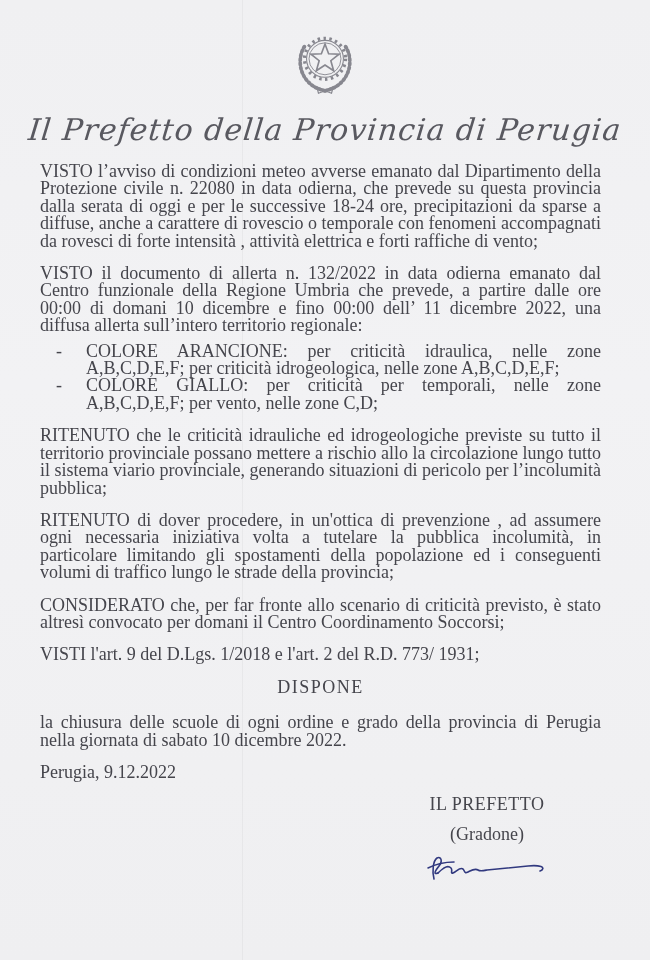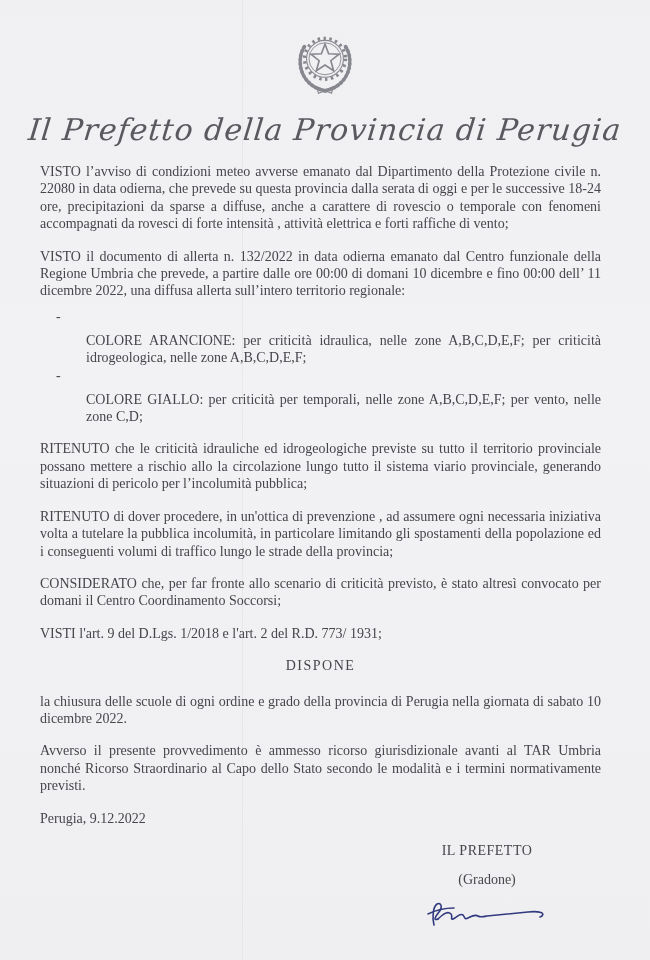--- a/index.html
+++ b/index.html
@@ -41,21 +41,21 @@
     font-family: "DejaVu Serif", serif;
     font-style: italic;
     font-weight: 400;
     font-size: 30px;
     letter-spacing: 1px;
     color: #595960;
     transform: skewX(-6deg);
   }
   .content {
     padding: 16px 49px 0 40px;
-    font-size: 14px;
+    font-size: 18px;
     line-height: 17.4px;
     text-align: justify;
   }
   .content p {
     margin: 0 0 15px 0;
   }
   .allerta-list {
     margin: 0 0 15px 0;
   }
   .allerta-item {
@@ -63,21 +63,20 @@
   }
   .allerta-item .marker {
     width: 30px;
     padding-left: 16px;
     flex: 0 0 auto;
     text-align: left;
   }
   .allerta-item .item-text {
     flex: 1 1 auto;
     text-align: justify;
-    margin-top: 24px;
   }
   .dispone-heading {
     text-align: center;
     letter-spacing: 1.5px;
     margin: 4px 0 18px 0;
   }
   .place-date {
     margin: 4px 0 14px 0;
   }
   .signature-block {
@@ -141,21 +140,20 @@
 
     <p>CONSIDERATO che, per far fronte allo scenario di criticità previsto, è stato  altresì convocato per domani il Centro Coordinamento Soccorsi;</p>
 
     <p>VISTI l'art. 9 del D.Lgs. 1/2018 e l'art. 2 del R.D. 773/ 1931;</p>
 
     <div class="dispone-heading">DISPONE</div>
 
     <p>la chiusura delle scuole di ogni ordine e grado della provincia di Perugia nella giornata di sabato 10 dicembre 2022.</p>
 
 
-    <p>Avverso il presente provvedimento è ammesso ricorso giurisdizionale avanti al TAR Umbria nonché Ricorso Straordinario al Capo dello Stato secondo le modalità e i termini normativamente previsti.</p>
 
     <p class="place-date">Perugia, 9.12.2022</p>
 
     <div class="signature-block">
       <div class="signature-role">IL PREFETTO</div>
       <div class="signature-name">(Gradone)</div>
       <div class="signature-scrawl">
         <svg width="140" height="40" viewBox="0 0 140 40" xmlns="http://www.w3.org/2000/svg" fill="none" stroke="#31397f" stroke-width="1.6" stroke-linecap="round">
           <path d="M10,30 C8,22 9,12 13,9 C17,7 19,12 15,17 C11,22 9,26 14,24"></path>
           <path d="M4,19 C12,15 20,13 30,13"></path>

